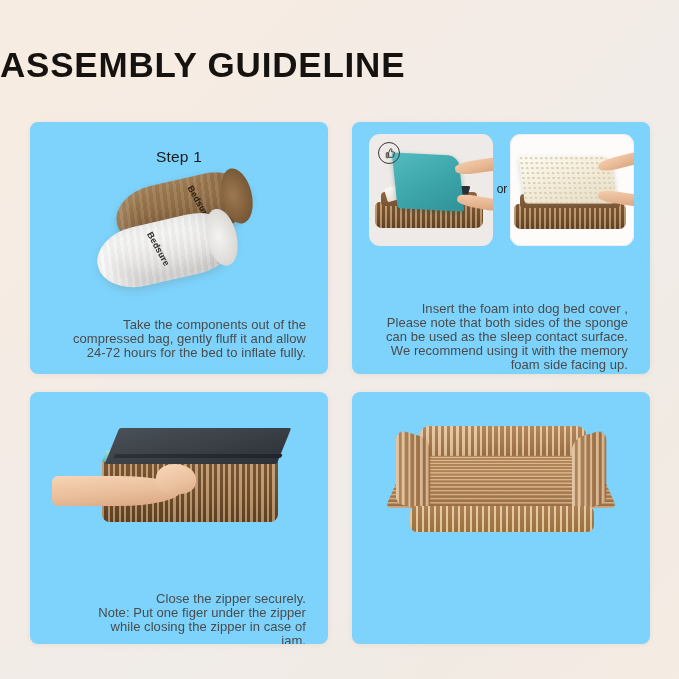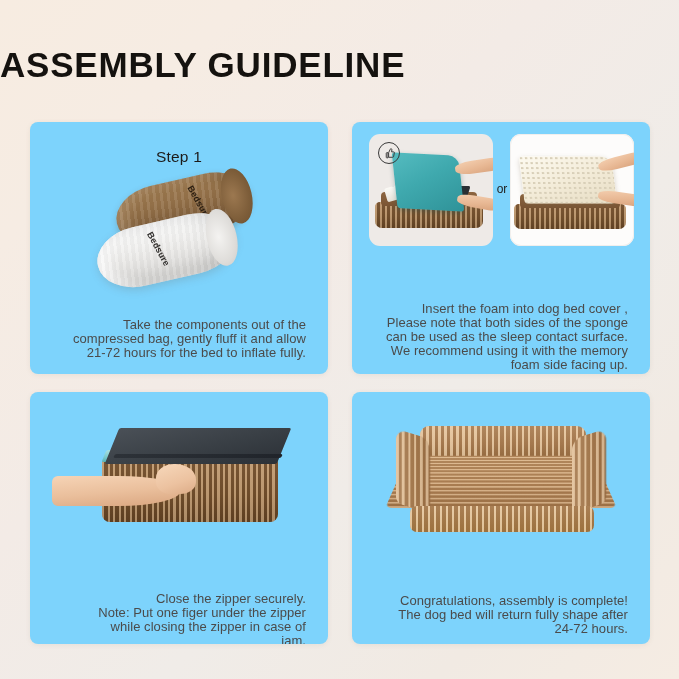--- a/index.html
+++ b/index.html
@@ -416,21 +416,21 @@
           <div class="roll-sub">COMFORT</div>
         </div>
         <div class="roll roll-white">
           <div class="roll-crinkle"></div>
           <div class="roll-label">Bedsure</div>
           <div class="roll-sub">COMFORT</div>
         </div>
       </div>
     </div>
 
-    <div class="caption s1-cap">Take the components out of the compressed bag, gently fluff it and allow 21-72 hours for the bed to inflate fully.</div>
+    <div class="caption s1-cap">Take the components out of the compressed bag, gently fluff it and allow 24-72 hours for the bed to inflate fully.</div>
   </div>
 
   <div class="card">
 
     <div class="figure s2-fig">
 
       <div class="tile tile-left">
         <div class="bed-base" style="left:6px; top:68px; width:108px; height:26px;"></div>
         <div class="bed-top" style="left:12px; top:58px; width:96px; height:14px;"></div>
         <div class="dark-liner" style="left:22px; top:52px; width:78px; height:10px; transform:skewX(-18deg);"></div>
@@ -484,16 +484,15 @@
     <div class="figure s4-fig">
       <div class="s4-stage">
         <div class="s4-back"></div>
         <div class="s4-floor"></div>
         <div class="s4-arm-l"></div>
         <div class="s4-arm-r"></div>
         <div class="s4-front"></div>
       </div>
     </div>
 
-    <div class="caption s4-cap">Congratulations, assembly is complete! The dog bed will return fully shape after 24-72 hours.</div>
   </div>
 
 </div>
 
 </body></html>

